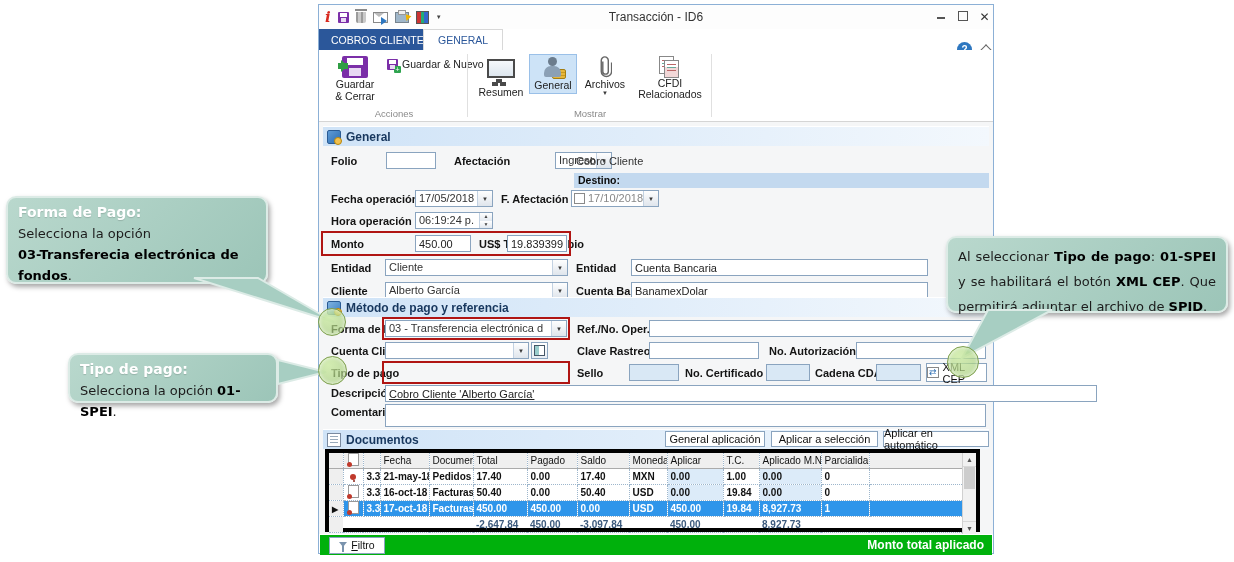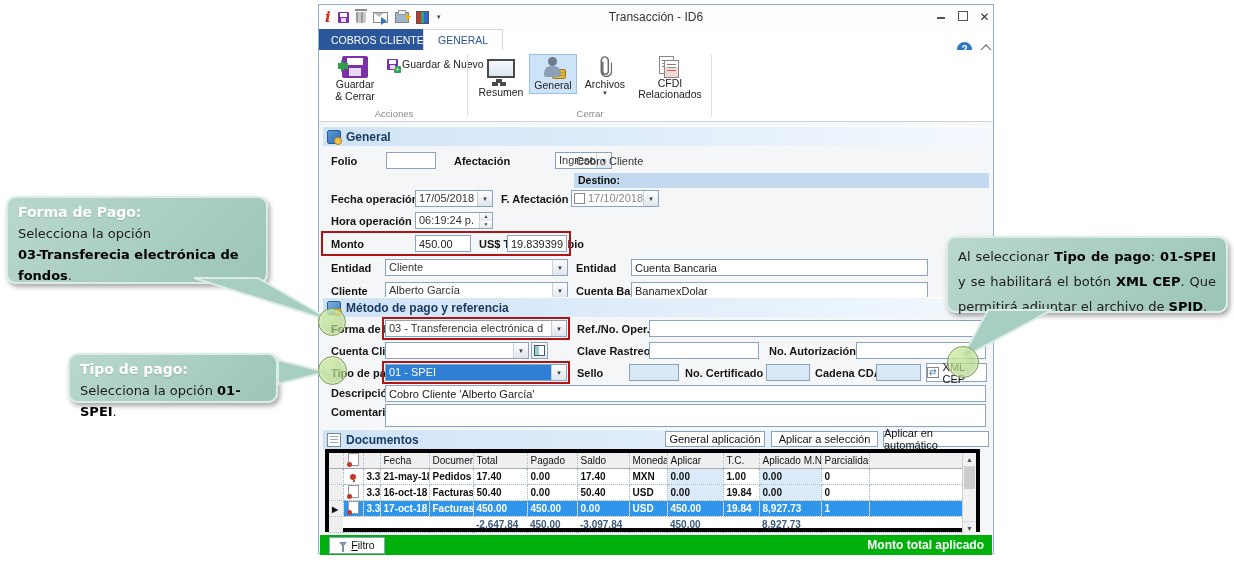--- a/index.html
+++ b/index.html
@@ -201,21 +201,21 @@
         <span>Archivos</span>
         <span class="arrglyph">▼</span>
       </div>
       <div class="showbtn" style="left:316px;top:6px;width:70px;">
         <span class="docstack">
             <span class="pg p1"></span>
             <span class="pg p2"></span>
           </span>
         <span style="text-align:center;line-height:11px;">CFDI Relacionados</span>
       </div>
-      <div class="rib-group-label" style="left:156px;width:230px;">Cerrar</div>
+      <div class="rib-group-label" style="left:156px;width:230px;">Mostrar</div>
       <div class="rib-sep" style="left:392px;"></div>
     </div>
 
     <div class="abs body-bg"></div>
 
     <div class="abs sec-hdr" style="left:4px;top:121px;width:666px;">
       <span class="sec-ico"></span>
       <span>General</span>
     </div>
 
@@ -311,40 +311,34 @@
     </div>
     <span class="abs lookup-btn" style="left:212px;top:337px;">
       <span class="lookup-ico"></span>
     </span>
     <span class="abs lbl" style="left:258px;top:340px;">Clave Rastreo</span>
     <input class="abs inp" style="left: 330px; top: 337px; width: 110px;">
     <span class="abs lbl" style="left:450px;top:340px;">No. Autorización</span>
     <input class="abs inp" style="left: 537px; top: 337px; width: 130px;">
 
     <span class="abs lbl" style="left:12px;top:362px;">Tipo de pago</span>
-    <div class="abs combo" style="left:66px;top:359px;width:182px;">
-      <span class="combo-text selblue">01 - SPEI</span>
-      <span class="combo-btn">
-          <span class="arrglyph">▼</span>
-        </span>
-    </div>
     <div class="abs redbox" style="left:63px;top:356px;width:188px;height:23px;"></div>
     <span class="abs lbl" style="left:258px;top:362px;">Sello</span>
     <input class="abs inp dis" style="left: 310px; top: 359px; width: 50px;">
     <span class="abs lbl" style="left:366px;top:362px;">No. Certificado</span>
     <input class="abs inp dis" style="left: 447px; top: 359px; width: 44px;">
     <span class="abs lbl" style="left:496px;top:362px;">Cadena CDA</span>
     <input class="abs inp dis" style="left: 557px; top: 359px; width: 45px;">
     <div class="abs btn" style="left:607px;top:358px;width:61px;height:19px;">
       <span class="xml-ico">⇄</span>
       <span>XML CEP</span>
     </div>
 
     <span class="abs lbl" style="left:12px;top:382px;">Descripción</span>
-    <input class="abs inp" style="left: 66px; top: 380px; width: 601px;" value="Cobro Cliente 'Alberto García'">
+    <input class="abs inp" style="left: 66px; top: 380px; width: 712px; text-decoration: underline;" value="Cobro Cliente 'Alberto García'">
     <span class="abs lbl" style="left:12px;top:401px;">Comentarios</span>
     <textarea class="abs inp" style="left: 66px; top: 399px; width: 601px; height: 23px; resize: none;"></textarea>
 
     <div class="abs sec-hdr" style="left:4px;top:424px;width:666px;">
       <span class="sec-ico doc"></span>
       <span>Documentos</span>
     </div>
     <div class="abs btn" style="left:346px;top:426px;width:100px;height:16px;">General aplicación</div>
     <div class="abs btn" style="left:452px;top:426px;width:107px;height:16px;">Aplicar a selección</div>
     <div class="abs btn" style="left:564px;top:426px;width:106px;height:16px;">Aplicar en automático</div>

